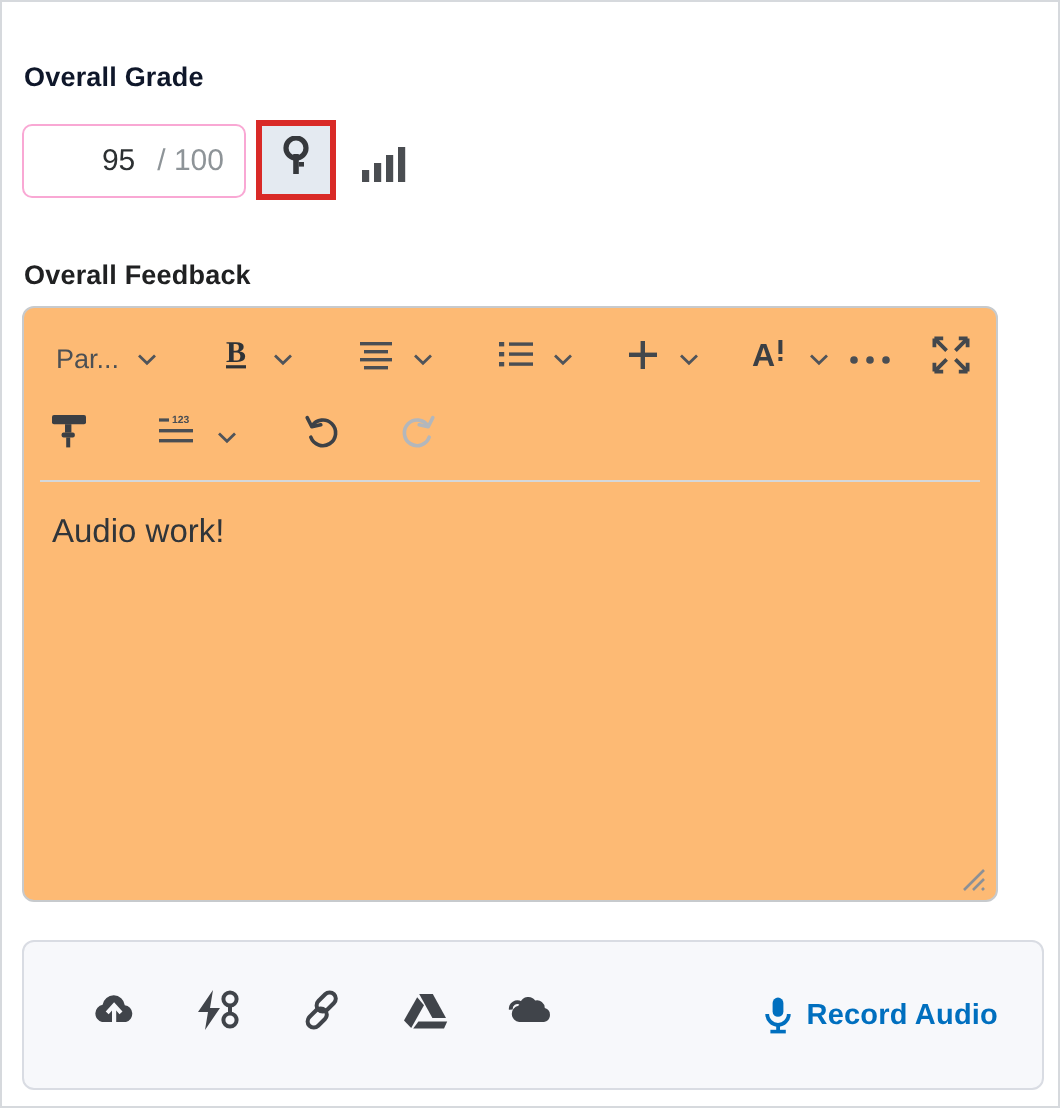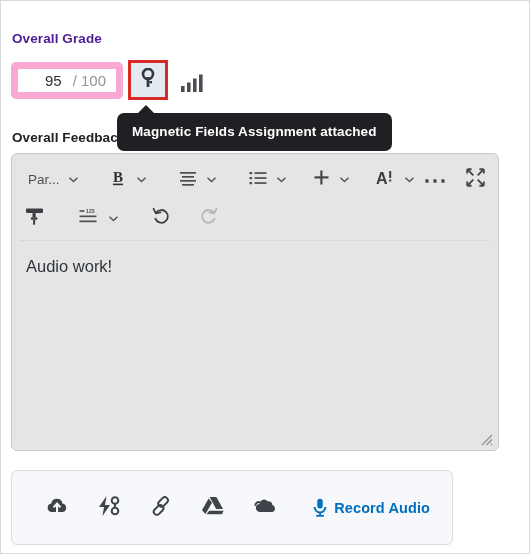--- a/index.html
+++ b/index.html
@@ -16,32 +16,32 @@
     border: 1px solid #d6d9dd;
     overflow: hidden;
   }
 
   
   .grade-label {
     position: absolute;
     left: 11px; top: 30px;
     font-size: 13.5px;
     font-weight: bold;
-    color: #4c1d95;
+    color: #0f172a;
     letter-spacing: .1px;
   }
   .grade-row {
     position: absolute;
     left: 10px; top: 59px;
     display: flex;
     align-items: center;
   }
   .grade-input {
     width: 112px; height: 37px;
-    border: 7px solid #f9a8d4;
+    border: 1px solid #f9a8d4;
     border-radius: 5px;
     background: #fff;
     display: flex;
     align-items: center;
     justify-content: flex-end;
     padding-right: 10px;
     font-size: 15px;
     color: #2c3032;
   }
   .grade-score { color: #2c3032; }
@@ -103,21 +103,21 @@
     z-index: 5;
   }
 
   
   .editor {
     position: absolute;
     left: 10px; top: 152px;
     width: 488px; height: 298px;
     border: 1px solid #c7cacd;
     border-radius: 6px;
-    background: #e5e5e5;
+    background: #fdba74;
     overflow: hidden;
   }
   .toolbar {
     padding: 6px 8px 0 8px;
   }
   .tb-row {
     display: flex;
     align-items: center;
     height: 39px;
   }
@@ -160,21 +160,21 @@
     position: absolute;
     right: 4px; bottom: 3px;
     width: 16px; height: 16px;
     cursor: nwse-resize;
   }
 
   
   .attach-bar {
     position: absolute;
     left: 10px; top: 469px;
-    width: 442px; height: 75px;
+    width: 511px; height: 75px;
     background: #f7f8fb;
     border: 1px solid #d9dce3;
     border-radius: 6px;
     display: flex;
     align-items: center;
     padding: 0 22px 0 26px;
   }
   .attach-icon {
     width: 38px; height: 38px;
     display: flex;
@@ -227,24 +227,20 @@
           <rect x="7" y="9.5" width="3.6" height="9.5" fill="#4a4d51"></rect>
           <rect x="13" y="5.5" width="3.6" height="13.5" fill="#4a4d51"></rect>
           <rect x="19" y="1.5" width="3.6" height="17.5" fill="#4a4d51"></rect>
         </svg>
       </span>
     </div>
   </div>
 
   <div class="feedback-label">Overall Feedback</div>
 
-  <div class="tooltip">
-    <div class="tooltip-arrow"></div>
-    <span>Magnetic Fields Assignment attached</span>
-  </div>
 
   <div class="editor">
     <div class="toolbar">
 
       <div class="tb-row">
         <span class="tb-text">Par...</span>
         <span class="tb-caret">
           <svg width="13" height="13" viewBox="0 0 13 13">
               <path d="M2.5 4.8 L6.5 8.6 L10.5 4.8" fill="none" stroke="#50545a" stroke-width="1.4"></path>
             </svg>

